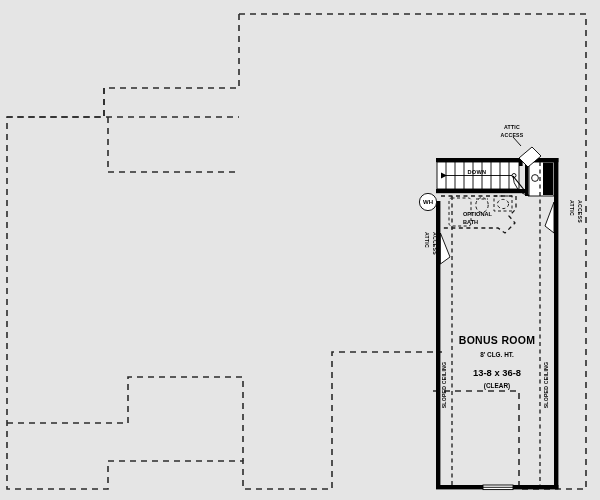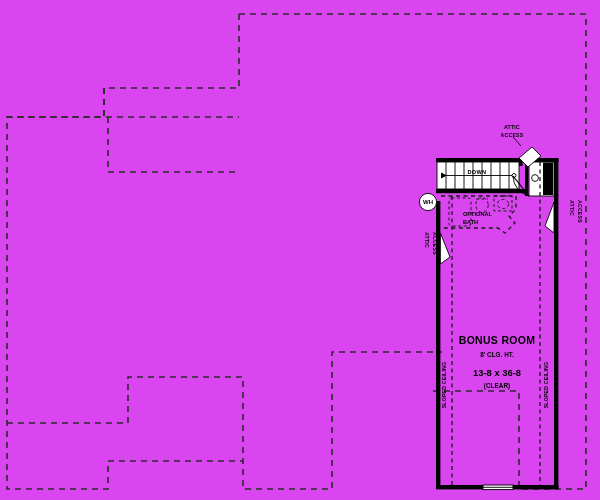--- a/index.html
+++ b/index.html
@@ -10,21 +10,21 @@
   body {
     width: 600px;
     height: 500px;
     font-family: "Liberation Sans", sans-serif;
     overflow: hidden;
   }
   #plan-root {
     position: relative;
     width: 600px;
     height: 500px;
-    background: #d946ef;
+    background: #e5e5e5;
   }
   svg#floorplan {
     display: block;
     width: 600px;
     height: 500px;
   }
   .dashed-outline {
     fill: none;
     stroke: #2b2b2b;
     stroke-width: 1.6;

